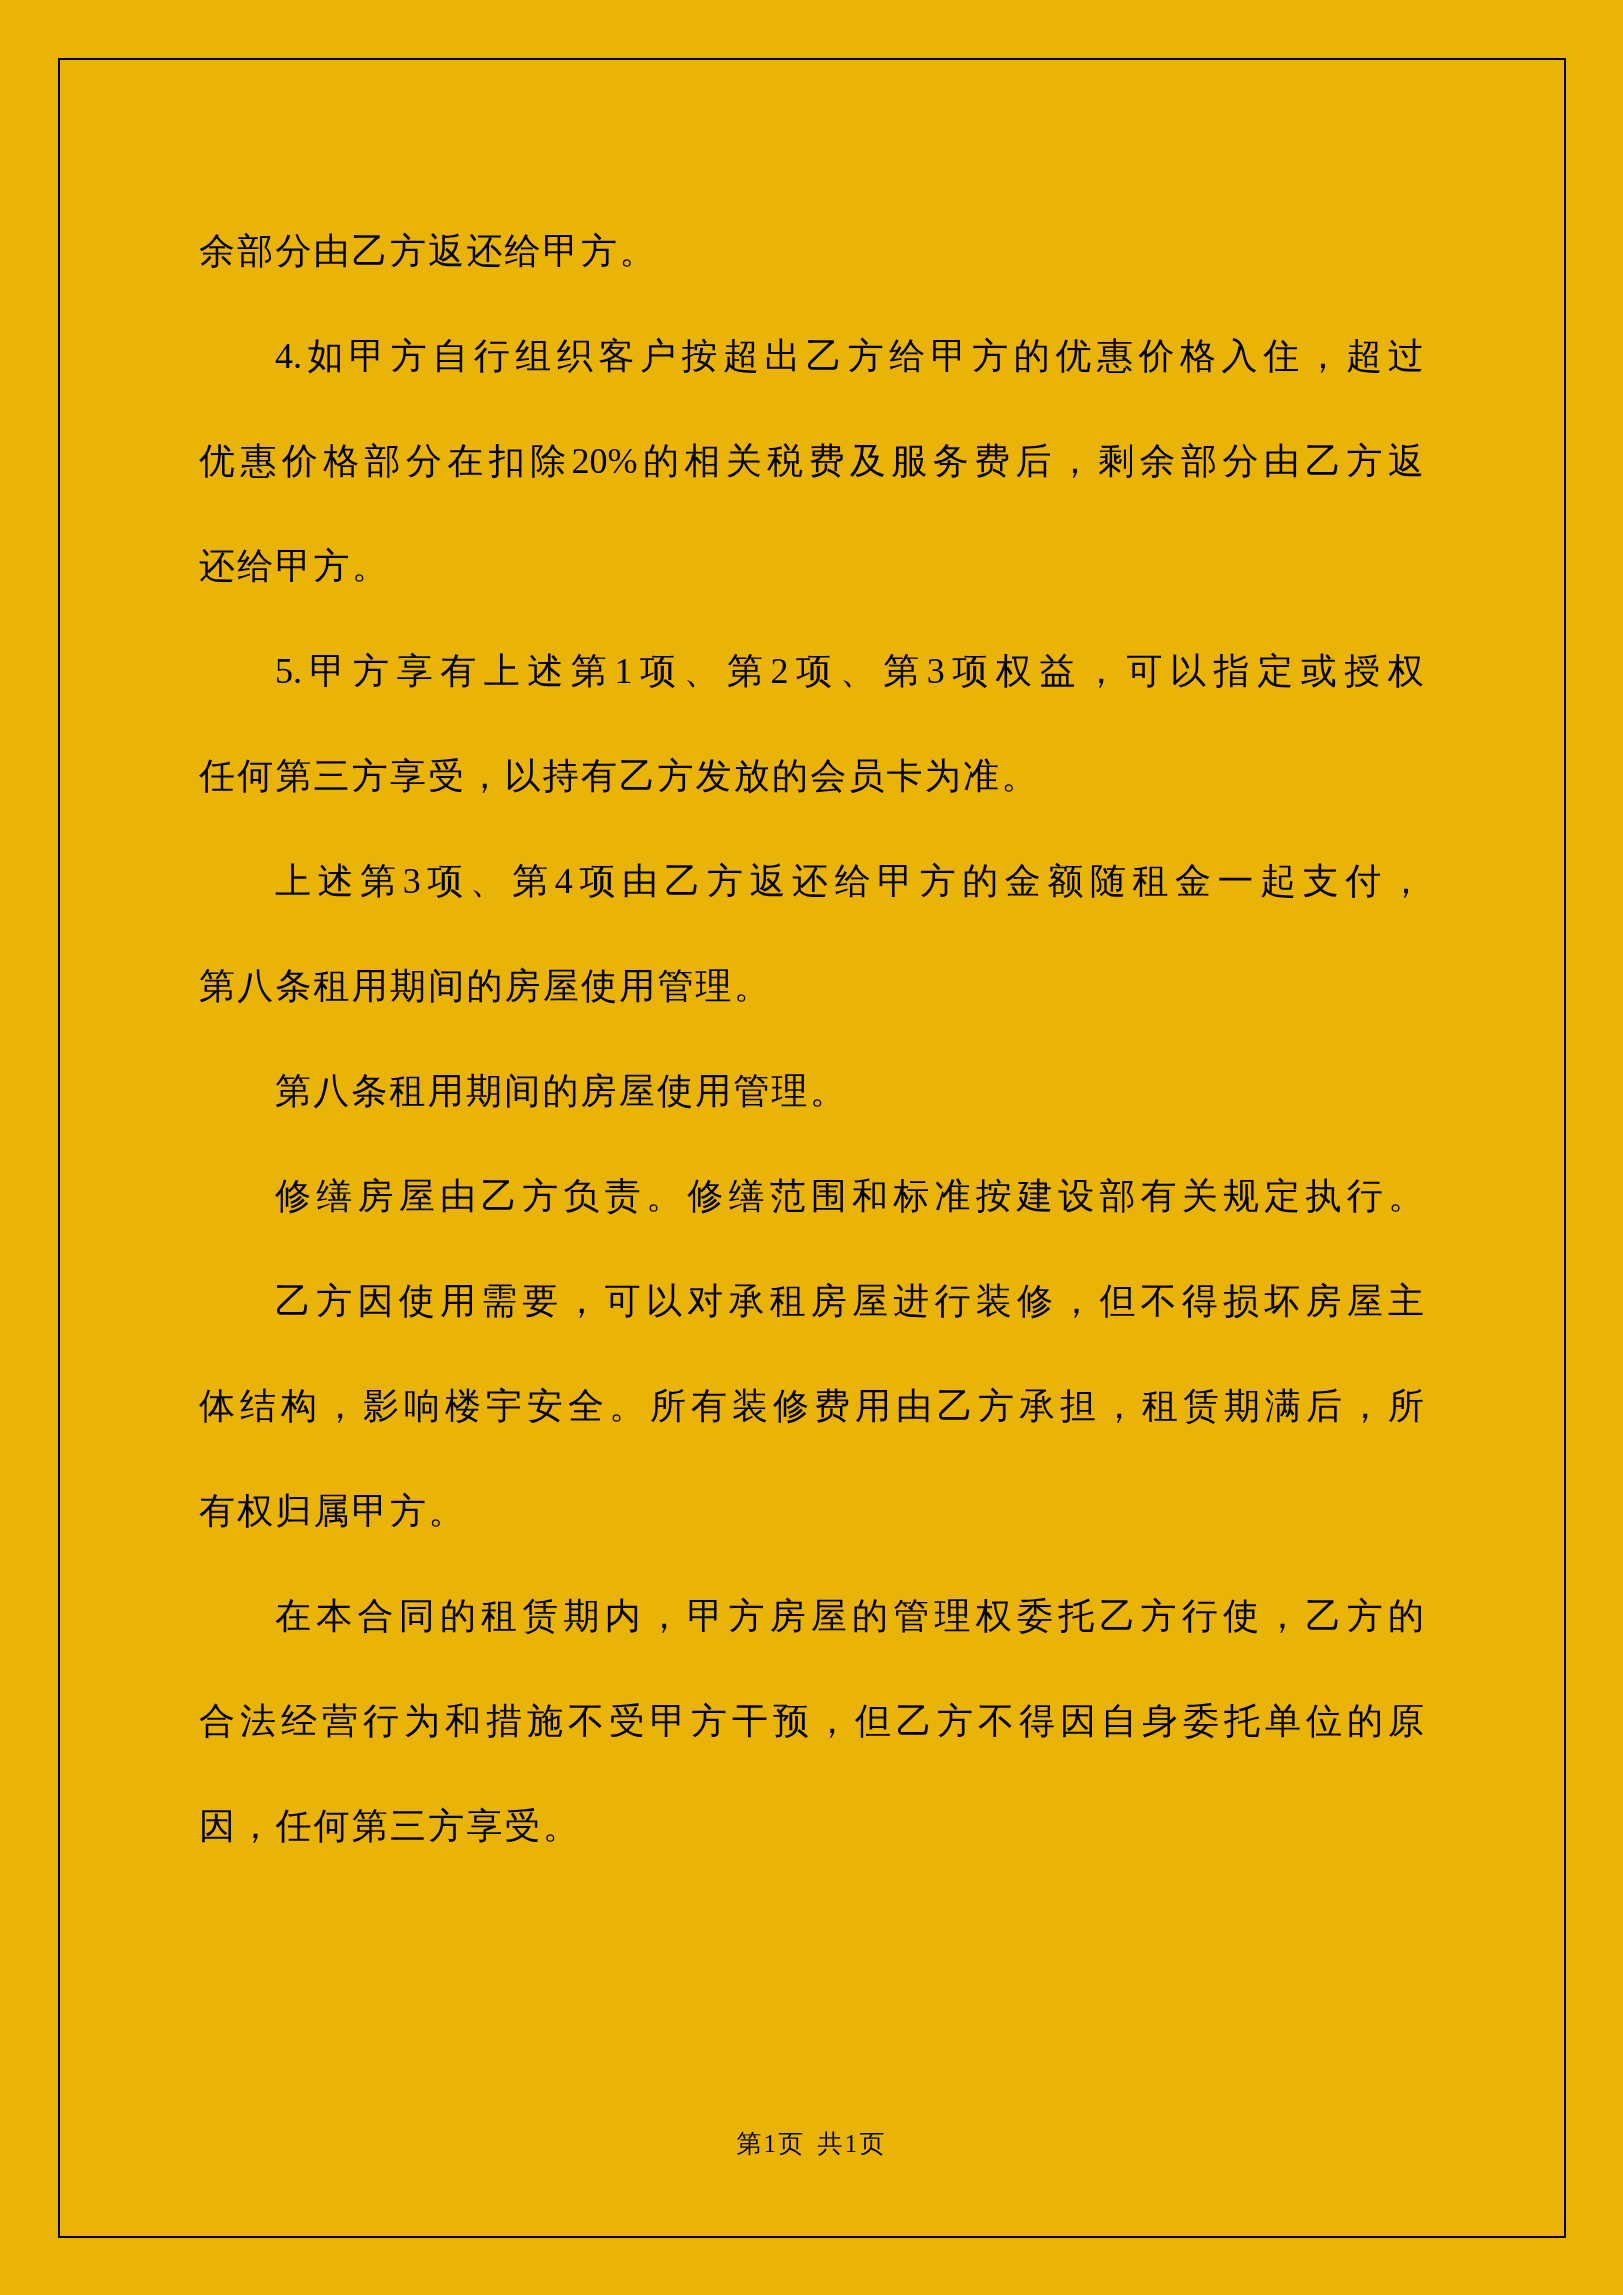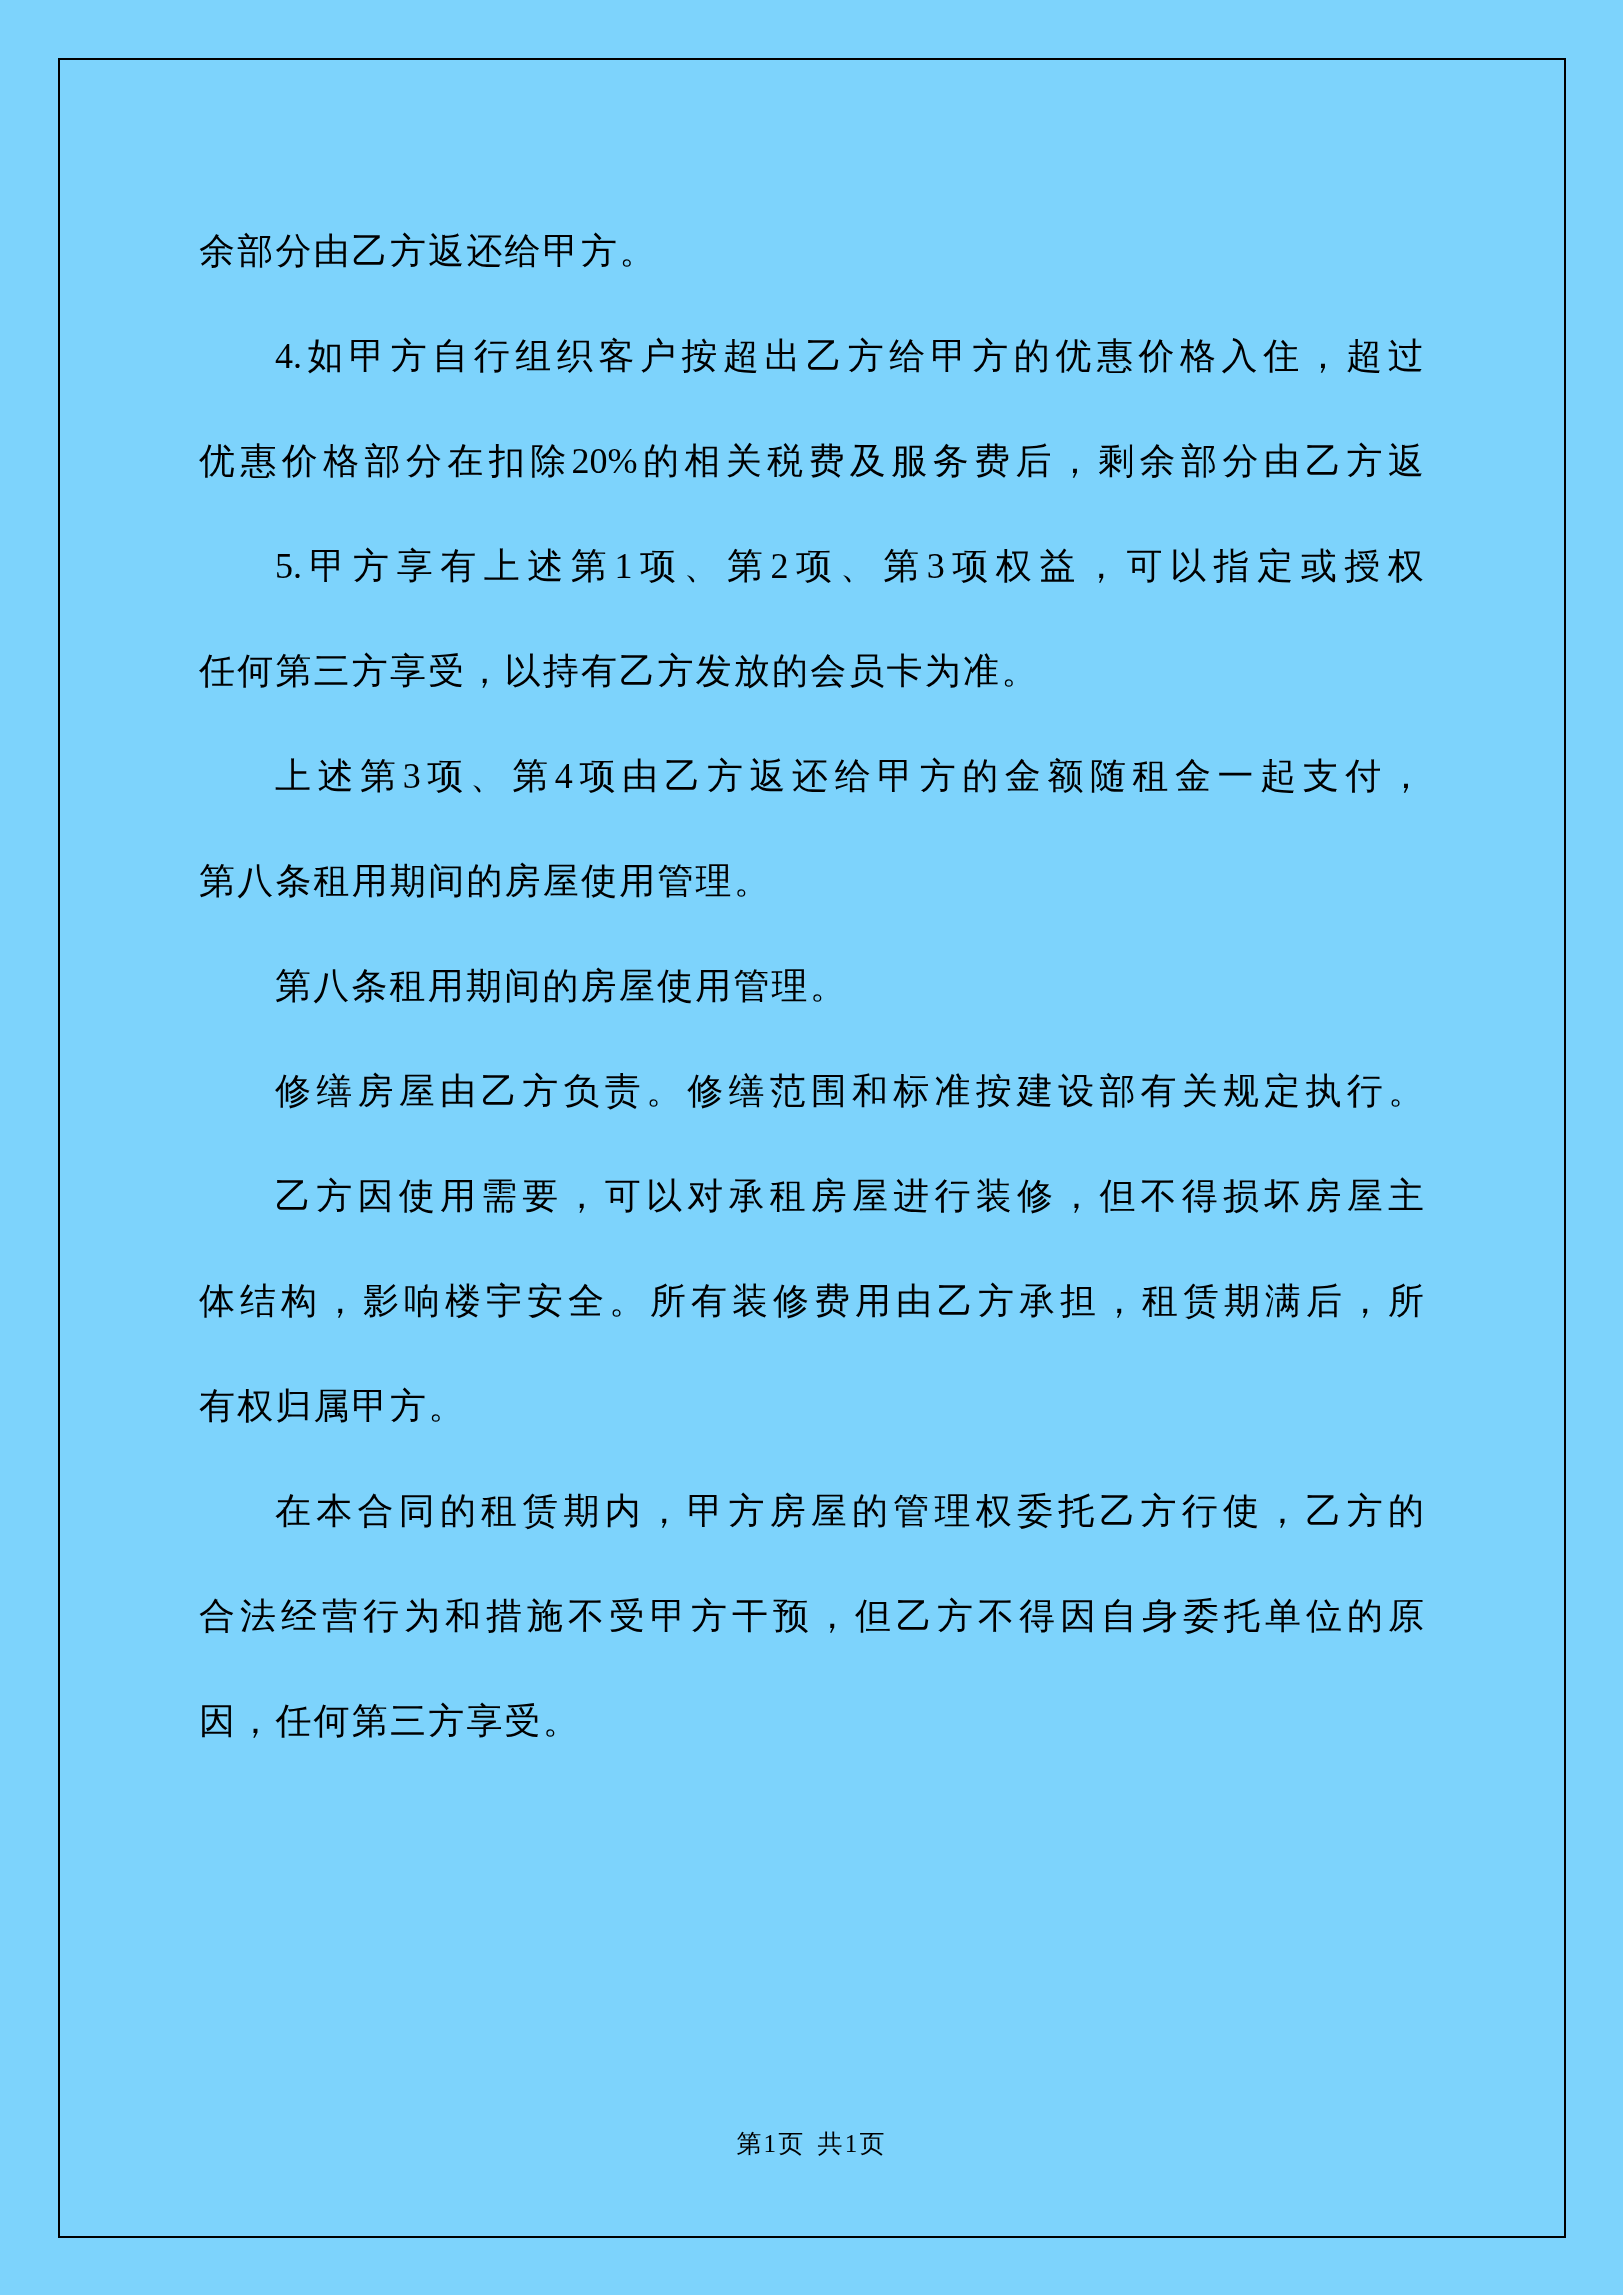--- a/index.html
+++ b/index.html
@@ -4,21 +4,21 @@
 <style>
   html, body {
     margin: 0;
     padding: 0;
     background: #ffffff;
   }
   .page {
     position: relative;
     width: 1623px;
     height: 2295px;
-    background: #7dd3fc;
+    background: #eab308;
     color: #000000;
     font-family: "Liberation Serif", "DejaVu Serif", serif;
     overflow: hidden;
   }
   .border-rect {
     position: absolute;
     left: 58px;
     top: 58px;
     width: 1508px;
     height: 2180px;
@@ -68,20 +68,21 @@
 <body>
 
 <div class="page">
   <div class="border-rect"></div>
 
   <div class="body-text">
 
   <div class="line">余部分由乙方返还给甲方。</div>
       <div class="line indent justify"><span>4.</span><span>如</span><span>甲</span><span>方</span><span>自</span><span>行</span><span>组</span><span>织</span><span>客</span><span>户</span><span>按</span><span>超</span><span>出</span><span>乙</span><span>方</span><span>给</span><span>甲</span><span>方</span><span>的</span><span>优</span><span>惠</span><span>价</span><span>格</span><span>入</span><span>住</span><span>，</span><span>超</span><span>过</span></div>
       <div class="line justify"><span>优</span><span>惠</span><span>价</span><span>格</span><span>部</span><span>分</span><span>在</span><span>扣</span><span>除</span><span>20%</span><span>的</span><span>相</span><span>关</span><span>税</span><span>费</span><span>及</span><span>服</span><span>务</span><span>费</span><span>后</span><span>，</span><span>剩</span><span>余</span><span>部</span><span>分</span><span>由</span><span>乙</span><span>方</span><span>返</span></div>
+      <div class="line">还给甲方。</div>
       <div class="line indent justify"><span>5.</span><span>甲</span><span>方</span><span>享</span><span>有</span><span>上</span><span>述</span><span>第</span><span>1</span><span>项</span><span>、</span><span>第</span><span>2</span><span>项</span><span>、</span><span>第</span><span>3</span><span>项</span><span>权</span><span>益</span><span>，</span><span>可</span><span>以</span><span>指</span><span>定</span><span>或</span><span>授</span><span>权</span></div>
       <div class="line">任何第三方享受，以持有乙方发放的会员卡为准。</div>
       <div class="line indent justify"><span>上</span><span>述</span><span>第</span><span>3</span><span>项</span><span>、</span><span>第</span><span>4</span><span>项</span><span>由</span><span>乙</span><span>方</span><span>返</span><span>还</span><span>给</span><span>甲</span><span>方</span><span>的</span><span>金</span><span>额</span><span>随</span><span>租</span><span>金</span><span>一</span><span>起</span><span>支</span><span>付</span><span>，</span></div>
       <div class="line">第八条租用期间的房屋使用管理。</div>
       <div class="line indent">第八条租用期间的房屋使用管理。</div>
       <div class="line indent justify"><span>修</span><span>缮</span><span>房</span><span>屋</span><span>由</span><span>乙</span><span>方</span><span>负</span><span>责</span><span>。</span><span>修</span><span>缮</span><span>范</span><span>围</span><span>和</span><span>标</span><span>准</span><span>按</span><span>建</span><span>设</span><span>部</span><span>有</span><span>关</span><span>规</span><span>定</span><span>执</span><span>行</span><span>。</span></div>
       <div class="line indent justify"><span>乙</span><span>方</span><span>因</span><span>使</span><span>用</span><span>需</span><span>要</span><span>，</span><span>可</span><span>以</span><span>对</span><span>承</span><span>租</span><span>房</span><span>屋</span><span>进</span><span>行</span><span>装</span><span>修</span><span>，</span><span>但</span><span>不</span><span>得</span><span>损</span><span>坏</span><span>房</span><span>屋</span><span>主</span></div>
       <div class="line justify"><span>体</span><span>结</span><span>构</span><span>，</span><span>影</span><span>响</span><span>楼</span><span>宇</span><span>安</span><span>全</span><span>。</span><span>所</span><span>有</span><span>装</span><span>修</span><span>费</span><span>用</span><span>由</span><span>乙</span><span>方</span><span>承</span><span>担</span><span>，</span><span>租</span><span>赁</span><span>期</span><span>满</span><span>后</span><span>，</span><span>所</span></div>
       <div class="line">有权归属甲方。</div>
       <div class="line indent justify"><span>在</span><span>本</span><span>合</span><span>同</span><span>的</span><span>租</span><span>赁</span><span>期</span><span>内</span><span>，</span><span>甲</span><span>方</span><span>房</span><span>屋</span><span>的</span><span>管</span><span>理</span><span>权</span><span>委</span><span>托</span><span>乙</span><span>方</span><span>行</span><span>使</span><span>，</span><span>乙</span><span>方</span><span>的</span></div>

